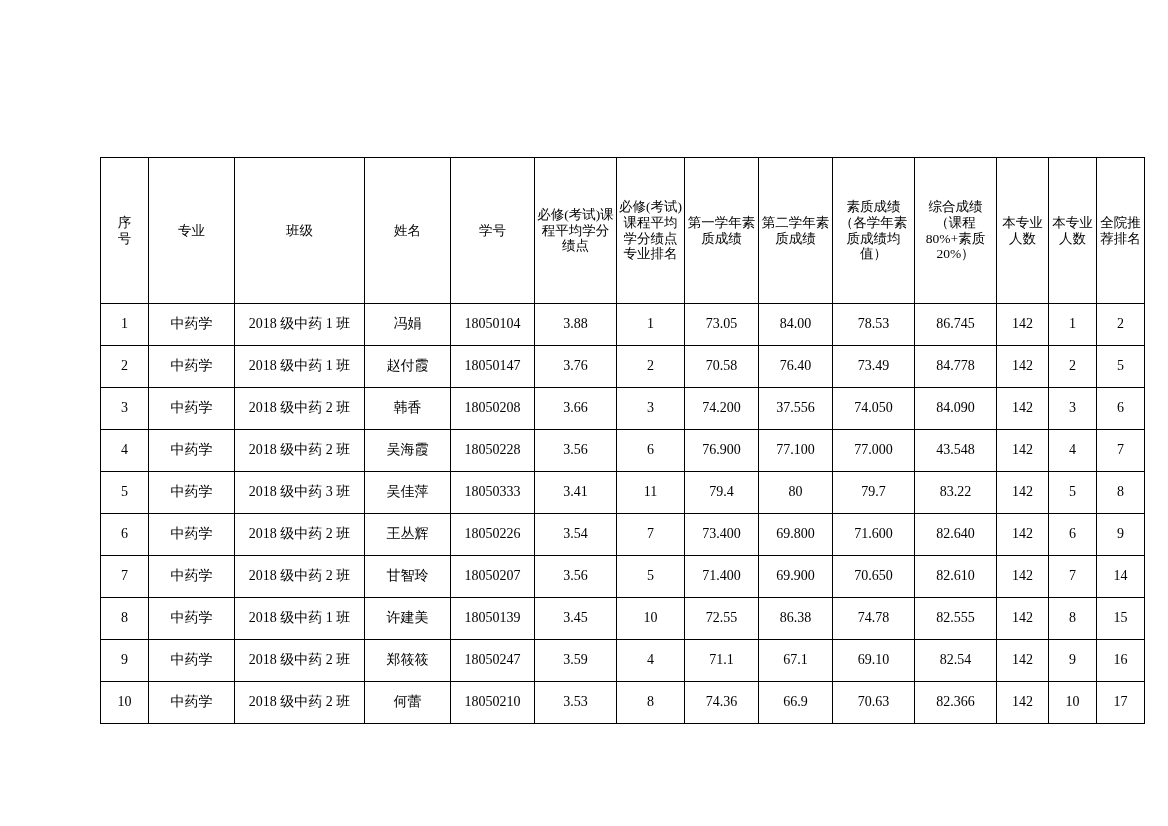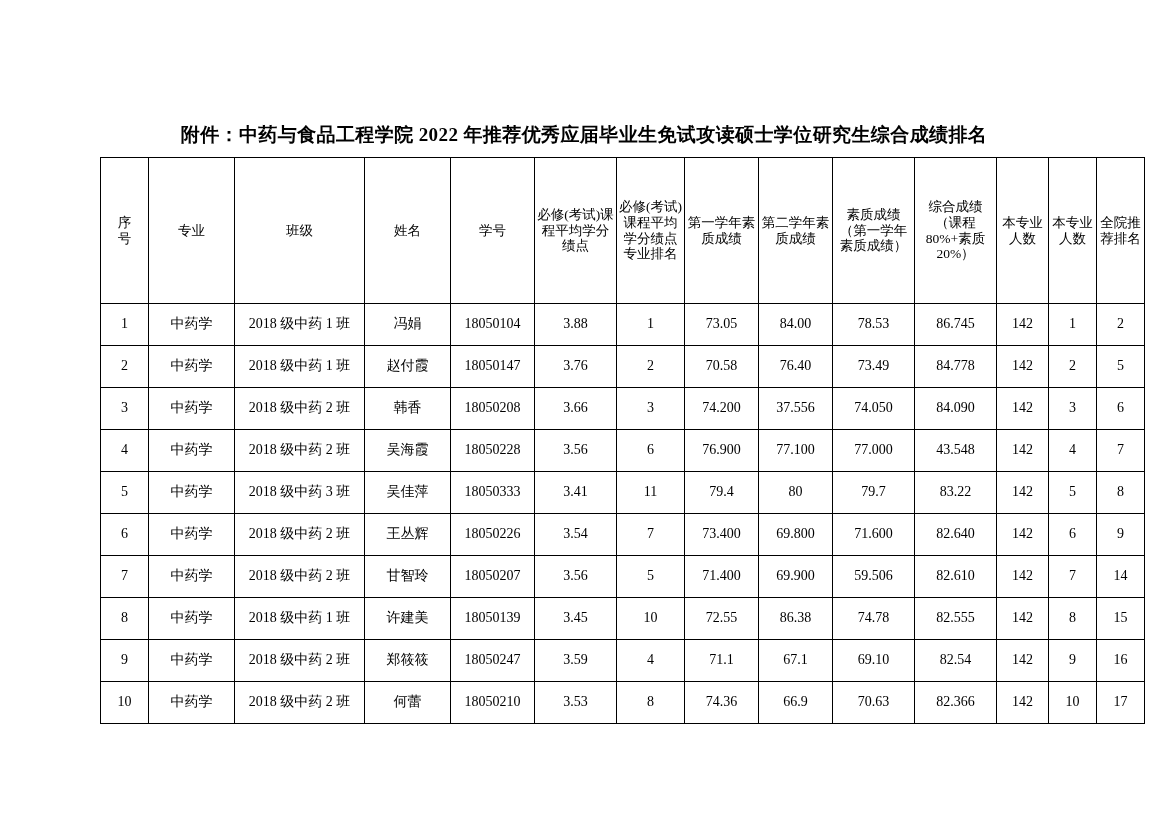--- a/index.html
+++ b/index.html
@@ -86,21 +86,20 @@
   col.c-total    { width: 82px; }
   col.c-count    { width: 52px; }
   col.c-mrank    { width: 48px; }
   col.c-crank    { width: 48px; }
 </style>
 </head>
 <body>
 
 <div class="page">
 
-  <div class="doc-title">附件：中药与食品工程学院 2022 年推荐优秀应届毕业生免试攻读硕士学位研究生综合成绩排名</div>
 
   <div class="table-wrap">
     <table class="grades">
       <colgroup>
         <col class="c-idx">
           <col class="c-major">
           <col class="c-class">
           <col class="c-name">
         <col class="c-id">
           <col class="c-gpa">
@@ -136,21 +135,21 @@
           <td>
               <span class="hcell">必修(考试)课程平均学分绩点专业排名</span>
             </td>
           <td>
               <span class="hcell">第一学年素质成绩</span>
             </td>
           <td>
               <span class="hcell">第二学年素质成绩</span>
             </td>
           <td>
-              <span class="hcell">素质成绩（第一学年素质成绩）</span>
+              <span class="hcell">素质成绩（各学年素质成绩均值）</span>
             </td>
           <td>
               <span class="hcell">综合成绩（课程80%+素质20%）</span>
             </td>
           <td>
               <span class="hcell">本专业人数</span>
             </td>
           <td>
               <span class="hcell">本专业人数</span>
             </td>
@@ -259,21 +258,21 @@
           <tr>
             <td>7</td>
             <td>中药学</td>
             <td>2018 级中药 2 班</td>
             <td>甘智玲</td>
             <td>18050207</td>
             <td>3.56</td>
             <td>5</td>
             <td>71.400</td>
             <td>69.900</td>
-            <td>59.506</td>
+            <td>70.650</td>
             <td>82.610</td>
             <td>142</td>
             <td>7</td>
             <td>14</td>
           </tr>
           <tr>
             <td>8</td>
             <td>中药学</td>
             <td>2018 级中药 1 班</td>
             <td>许建美</td>

